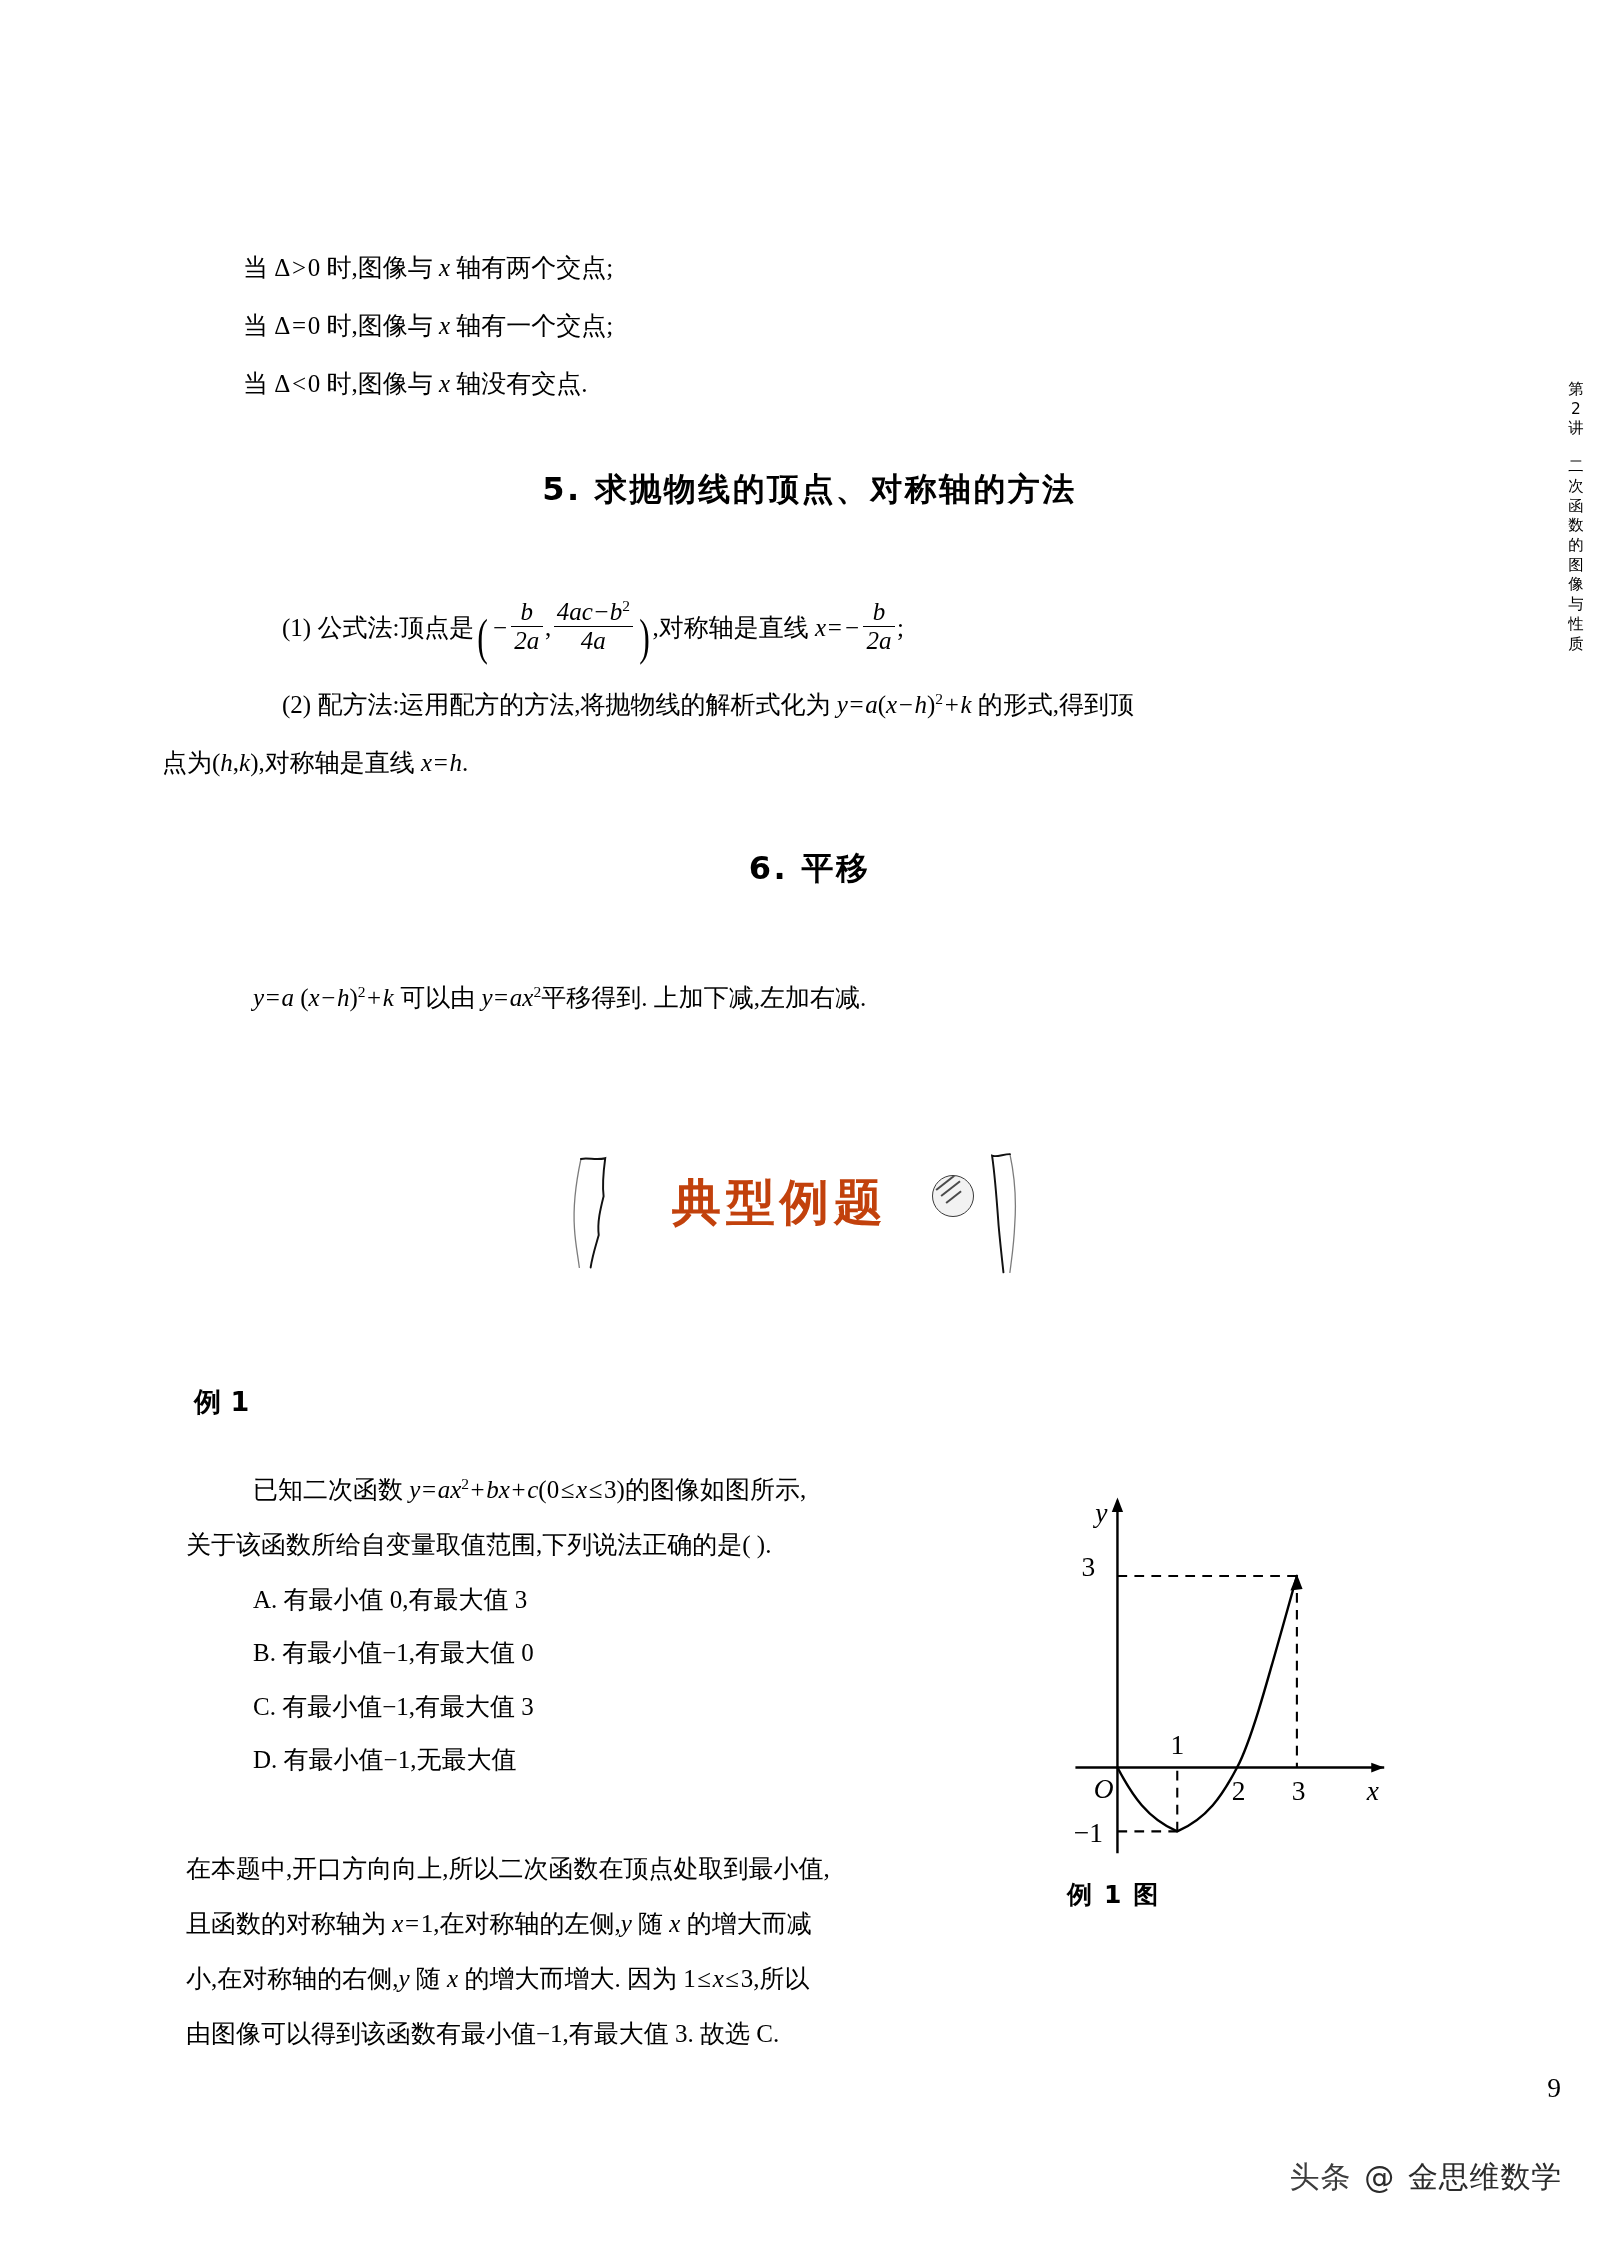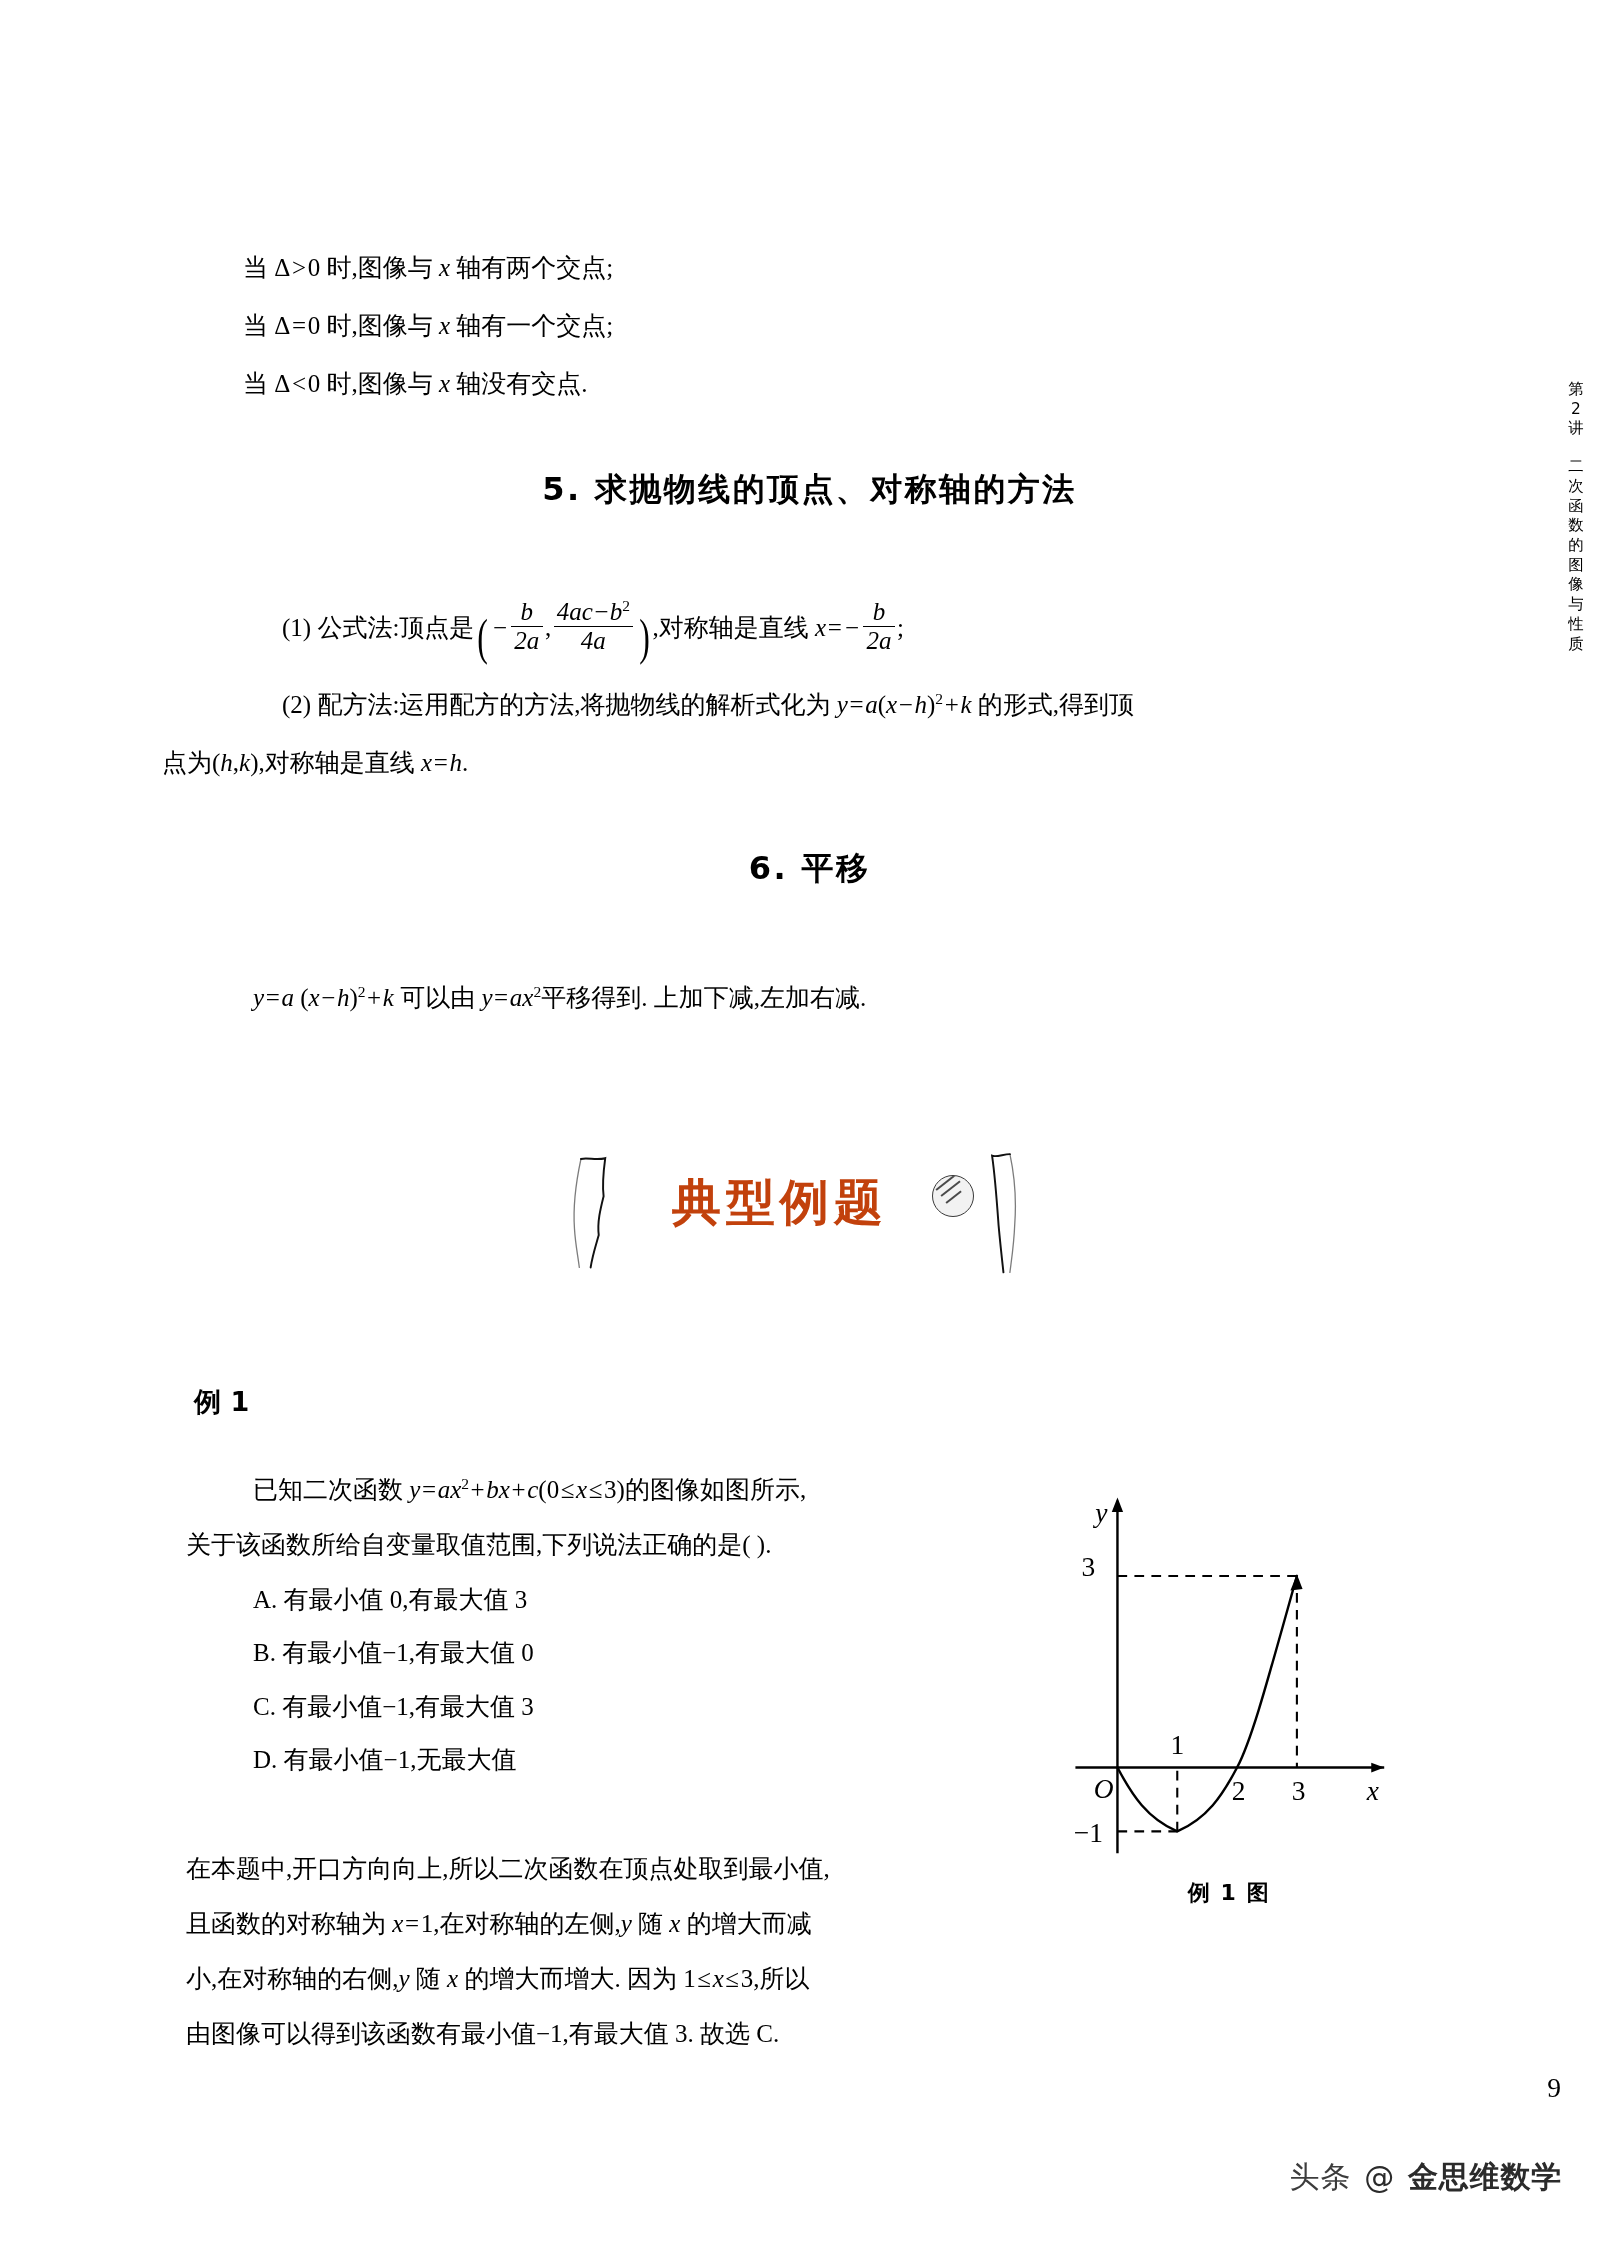--- a/index.html
+++ b/index.html
@@ -133,24 +133,23 @@
     left: 1067px;
     top: 1483px;
     width: 324px;
     height: 388px;
   }
   .figcaption {
     position: absolute;
     left: 1067px;
     top: 1878px;
     width: 324px;
-    text-align: center;
-    font-family: "DejaVu Sans", "Liberation Sans", sans-serif;
-    font-weight: bold;
-    font-size: 22px;
+    font-family: "DejaVu Sans", "Liberation Sans", sans-serif;
+    font-weight: bold;
+    font-size: 25px;
     letter-spacing: 1.6px;
   }
 
   
   .pagenum {
     position: absolute;
     right: 58px;
     top: 2072px;
     font-family: "Liberation Serif", serif;
     font-size: 27.5px;
@@ -162,21 +161,21 @@
     display: flex;
     align-items: center;
     gap: 13px;
     font-family: "DejaVu Sans", "Liberation Sans", sans-serif;
     font-size: 30px;
     color: #2b2b2b;
     letter-spacing: 0.8px;
   }
   .watermark .wm-src { color: #3c3c3c; }
   .watermark .wm-at { font-size: 30px; }
-  .watermark .wm-name { font-weight: bold; }
+  .watermark .wm-name { font-weight: normal; }
 </style>
 </head>
 <body>
 
 <div class="page">
 
   <div class="sidehead">
     <div class="grp">
       <span class="ch">第</span>
         <span class="ch">2</span>

